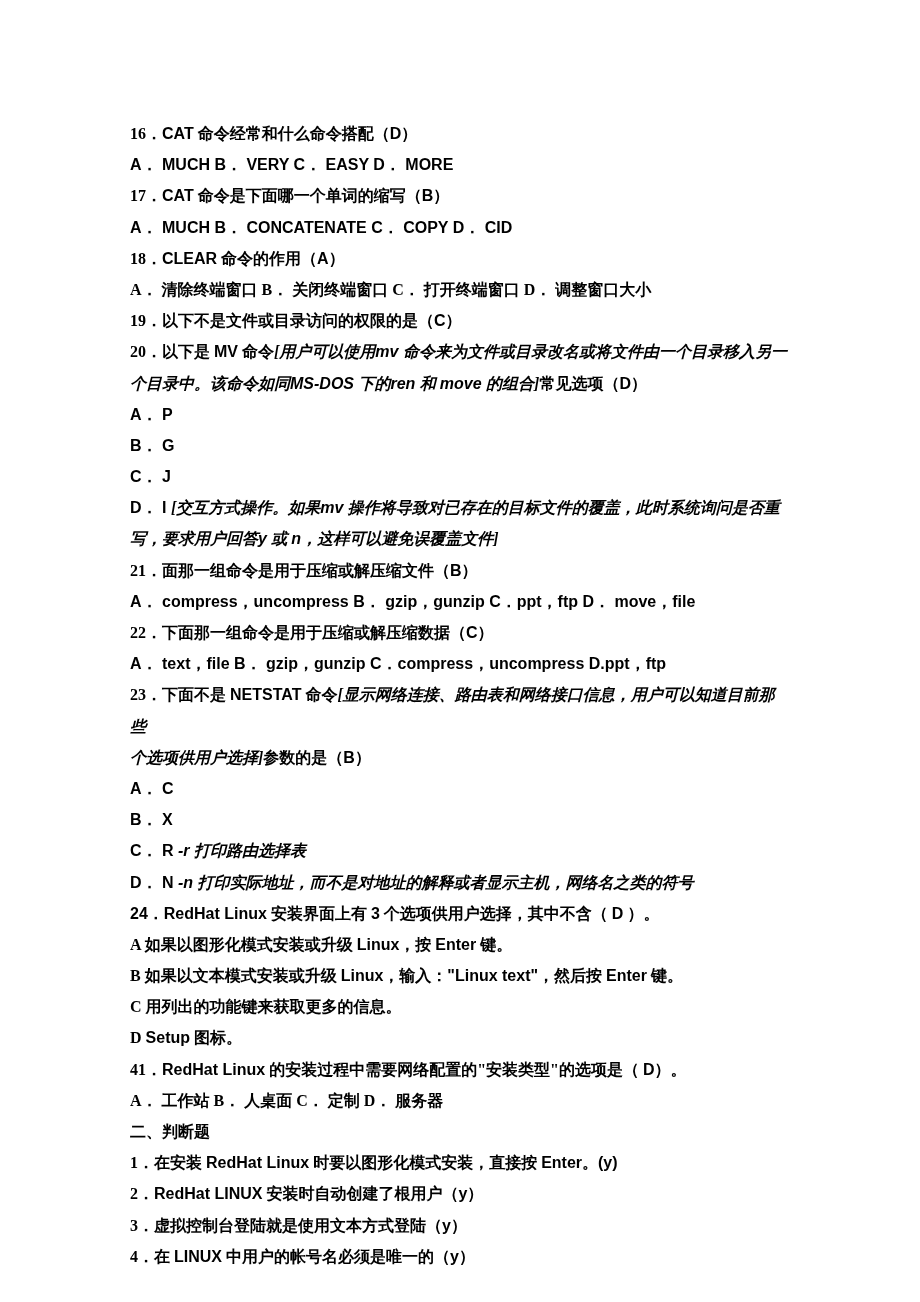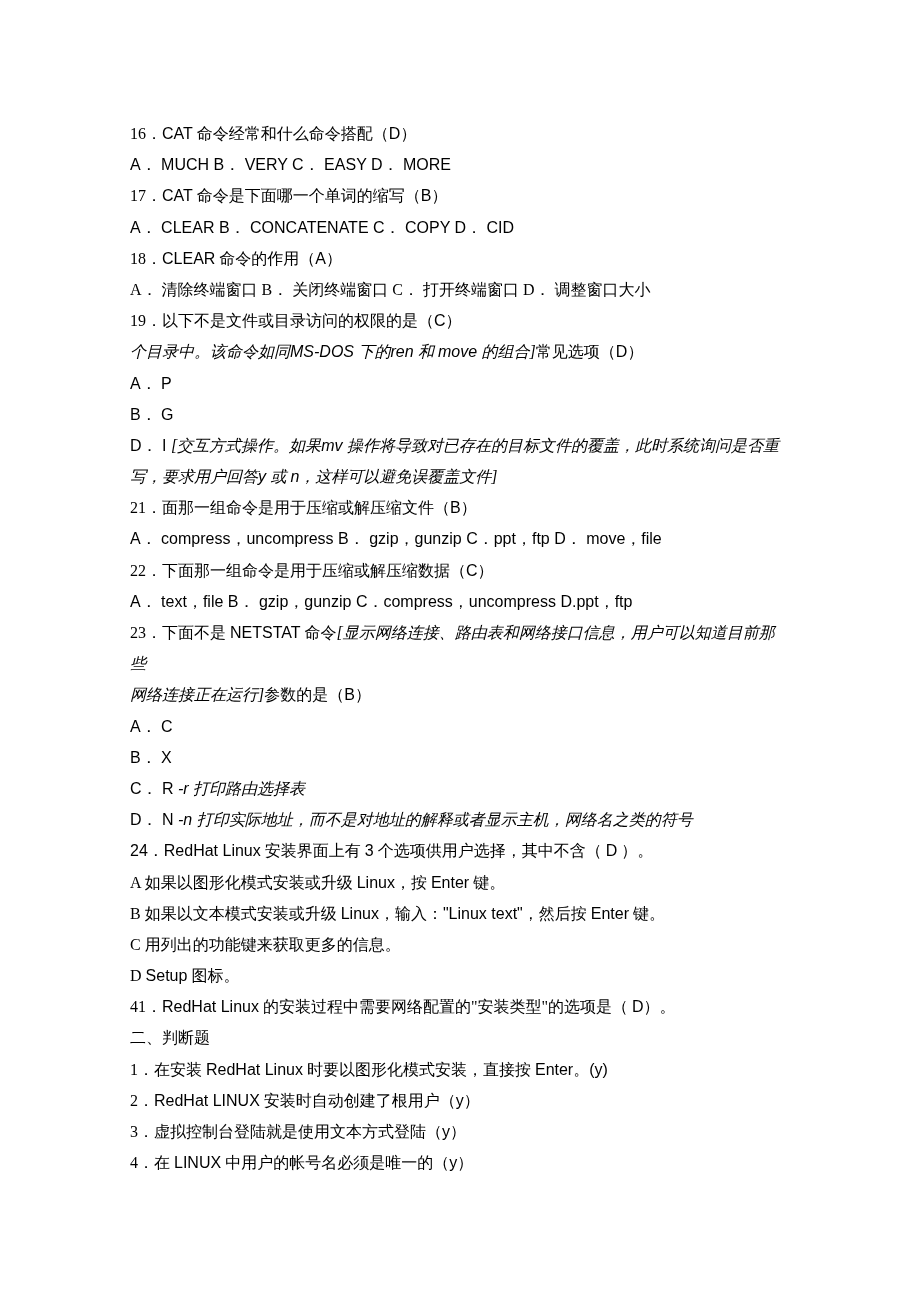--- a/index.html
+++ b/index.html
@@ -12,60 +12,64 @@
     line-height: 1.95;
   }
   .page {
     width: 920px;
     min-height: 1302px;
     padding: 118px 130px 80px 130px;
     box-sizing: border-box;
   }
   .line {
     white-space: normal;
+    font-weight: bold;
   }
   .italic {
     font-style: italic;
   }
   .latin {
     font-family: Arial, "Helvetica Neue", Helvetica, sans-serif;
   }
 </style>
 </head>
 <body>
 
 <div class="page">
   <div id="content">
       <div class="line"><span>16．</span><span class="latin">CAT</span><span> 命令经常和什么命令搭配（</span><span class="latin">D</span><span>）</span></div>
       <div class="line"><span class="latin">A．  MUCH            B．  VERY       C．  EASY        D．  MORE</span></div>
       <div class="line"><span>17．</span><span class="latin">CAT</span><span> 命令是下面哪一个单词的缩写（</span><span class="latin">B</span><span>）</span></div>
-      <div class="line"><span class="latin">A．  CLEAR        B．  CONCATENATE      C．  COPY        D．  CID</span></div>
+      <div class="line"><span class="latin">A．  MUCH        B．  CONCATENATE      C．  COPY        D．  CID</span></div>
       <div class="line"><span>18．</span><span class="latin">CLEAR</span><span> 命令的作用（</span><span class="latin">A</span><span>）</span></div>
       <div class="line"><span>A．  清除终端窗口          B．  关闭终端窗口       C．  打开终端窗口       D．  调整窗口大小</span></div>
       <div class="line"><span>19．以下不是文件或目录访问的权限的是（</span><span class="latin">C</span><span>）</span></div>
+      <div class="line"><span>20．以下是 </span><span class="latin">MV</span><span> 命令</span><span class="italic">[用户可以使用</span><span class="italic latin">mv </span><span class="italic">命令来为文件或目录改名或将文件由一个目录移入另一</span></div>
       <div class="line"><span class="italic">个目录中。该命令如同</span><span class="italic latin">MS-DOS </span><span class="italic">下的</span><span class="italic latin">ren  </span><span class="italic">和 </span><span class="italic latin">move </span><span class="italic">的组合]</span><span>常见选项（</span><span class="latin">D</span><span>）</span></div>
       <div class="line"><span class="latin">A．  P</span></div>
       <div class="line"><span class="latin">B．  G</span></div>
+      <div class="line"><span class="latin">C．  J</span></div>
       <div class="line"><span class="latin">D．  I </span><span class="italic">[交互方式操作。如果</span><span class="italic latin">mv </span><span class="italic">操作将导致对已存在的目标文件的覆盖，此时系统询问是否重</span></div>
       <div class="line"><span class="italic">写，要求用户回答</span><span class="italic latin">y </span><span class="italic">或 </span><span class="italic latin">n</span><span class="italic">，这样可以避免误覆盖文件]</span></div>
       <div class="line"><span>21．面那一组命令是用于压缩或解压缩文件（</span><span class="latin">B</span><span>）</span></div>
       <div class="line"><span class="latin">A．  compress</span><span>，</span><span class="latin">uncompress      B．  gzip</span><span>，</span><span class="latin">gunzip      C</span><span>．</span><span class="latin">ppt</span><span>，</span><span class="latin">ftp    D．  move</span><span>，</span><span class="latin">file</span></div>
       <div class="line"><span>22．下面那一组命令是用于压缩或解压缩数据（</span><span class="latin">C</span><span>）</span></div>
       <div class="line"><span class="latin">A．  text</span><span>，</span><span class="latin">file        B．  gzip</span><span>，</span><span class="latin">gunzip      C</span><span>．</span><span class="latin">compress</span><span>，</span><span class="latin">uncompress  D.ppt</span><span>，</span><span class="latin">ftp</span></div>
       <div class="line"><span>23．下面不是 </span><span class="latin">NETSTAT</span><span> 命令</span><span class="italic">[显示网络连接、路由表和网络接口信息，用户可以知道目前那些</span></div>
-      <div class="line"><span class="italic">网络连接正在运行]</span><span>参数的是（</span><span class="latin">B</span><span>）</span></div>
+      <div class="line"><span class="italic">个选项供用户选择]</span><span>参数的是（</span><span class="latin">B</span><span>）</span></div>
       <div class="line"><span class="latin">A．  C</span></div>
       <div class="line"><span class="latin">B．  X</span></div>
       <div class="line"><span class="latin">C．  R   </span><span class="italic latin">-r </span><span class="italic">打印路由选择表</span></div>
       <div class="line"><span class="latin">D．  N    </span><span class="italic latin">-n </span><span class="italic">打印实际地址，而不是对地址的解释或者显示主机，网络名之类的符号</span></div>
       <div class="line"><span class="latin">24</span><span>．</span><span class="latin">RedHat Linux</span><span> 安装界面上有 </span><span class="latin">3</span><span> 个选项供用户选择，其中不含（    </span><span class="latin">D</span><span>  ）。</span></div>
       <div class="line"><span>A 如果以图形化模式安装或升级 </span><span class="latin">Linux</span><span>，按 </span><span class="latin">Enter</span><span> 键。</span></div>
       <div class="line"><span>B 如果以文本模式安装或升级 </span><span class="latin">Linux</span><span>，输入：</span><span class="latin">"Linux text"</span><span>，然后按 </span><span class="latin">Enter</span><span> 键。</span></div>
       <div class="line"><span>C 用列出的功能键来获取更多的信息。</span></div>
       <div class="line"><span>D </span><span class="latin">Setup</span><span> 图标。</span></div>
       <div class="line"><span>41．</span><span class="latin">RedHat Linux</span><span> 的安装过程中需要网络配置的"安装类型"的选项是（ </span><span class="latin">D</span><span>）。</span></div>
+      <div class="line"><span>A．   工作站     B．   人桌面        C．   定制          D．   服务器</span></div>
       <div class="line"><span>二、判断题</span></div>
       <div class="line"><span>1．在安装 </span><span class="latin">RedHat Linux</span><span> 时要以图形化模式安装，直接按 </span><span class="latin">Enter</span><span>。</span><span class="latin">(y)</span></div>
       <div class="line"><span>2．</span><span class="latin">RedHat LINUX</span><span> 安装时自动创建了根用户（</span><span class="latin">y</span><span>）</span></div>
       <div class="line"><span>3．虚拟控制台登陆就是使用文本方式登陆（</span><span class="latin">y</span><span>）</span></div>
       <div class="line"><span>4．在 </span><span class="latin">LINUX</span><span> 中用户的帐号名必须是唯一的（</span><span class="latin">y</span><span>）</span></div>
     </div>
 </div>
 
 </body></html>

